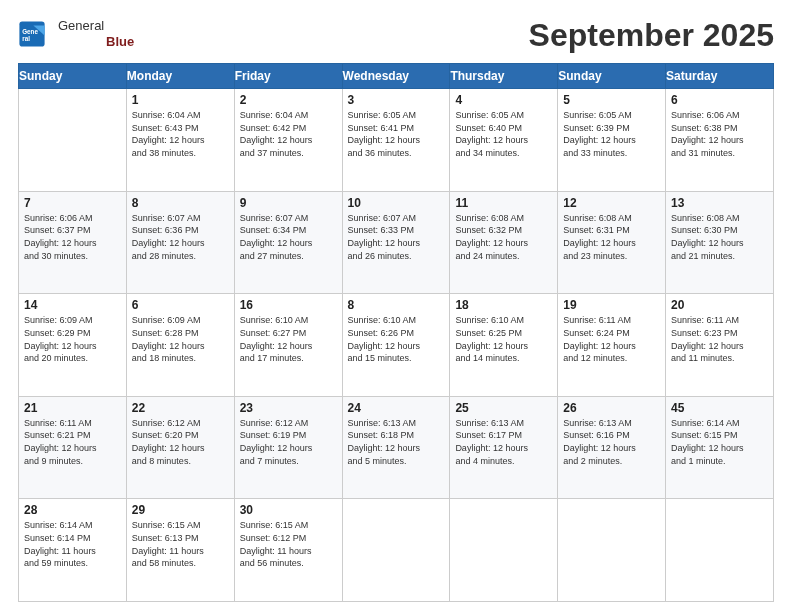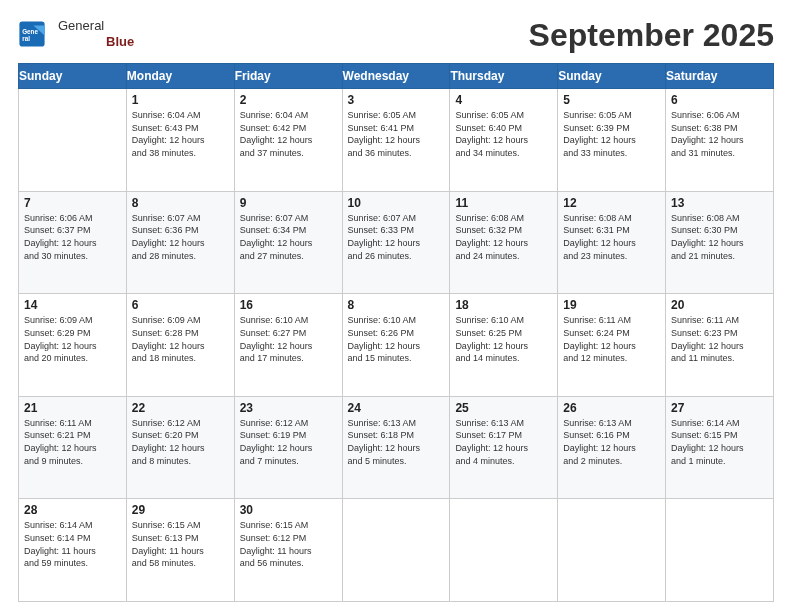--- a/index.html
+++ b/index.html
@@ -315,21 +315,21 @@
 and 4 minutes.</div>
           </td>
           <td>
             <span class="day-num">26</span>
             <div class="day-info" style="white-space: pre-line;">Sunrise: 6:13 AM
 Sunset: 6:16 PM
 Daylight: 12 hours
 and 2 minutes.</div>
           </td>
           <td>
-            <span class="day-num">27</span>
+            <span class="day-num">45</span>
             <div class="day-info" style="white-space: pre-line;">Sunrise: 6:14 AM
 Sunset: 6:15 PM
 Daylight: 12 hours
 and 1 minute.</div>
           </td>
         </tr>
         <tr class="normal-row">
           <td>
             <span class="day-num">28</span>
             <div class="day-info" style="white-space: pre-line;">Sunrise: 6:14 AM

